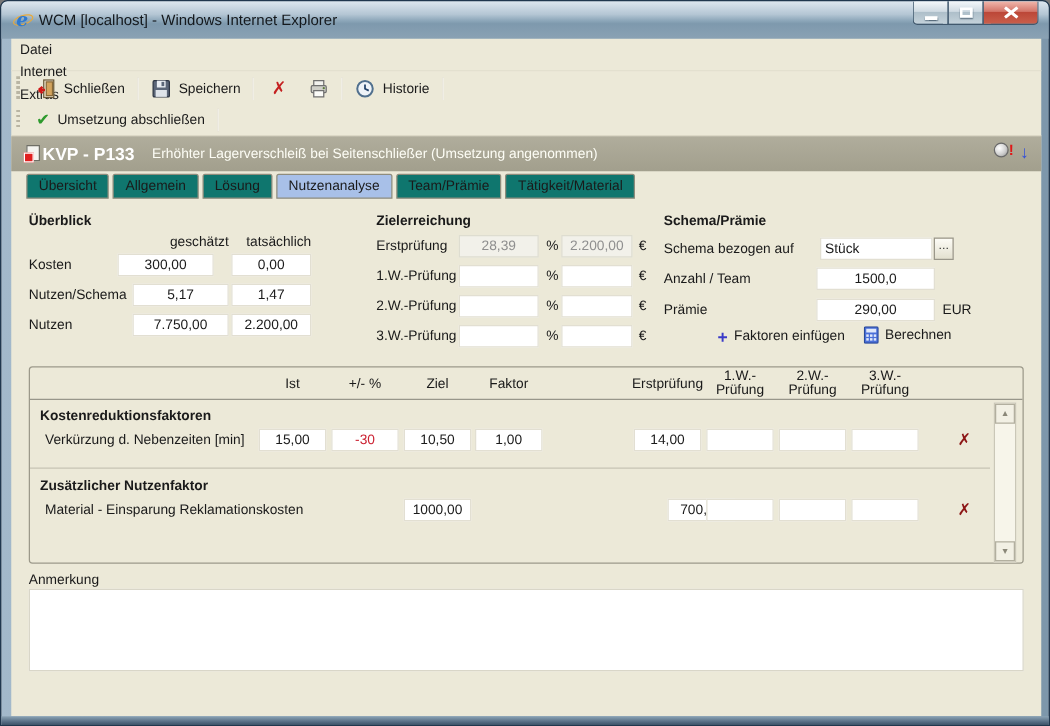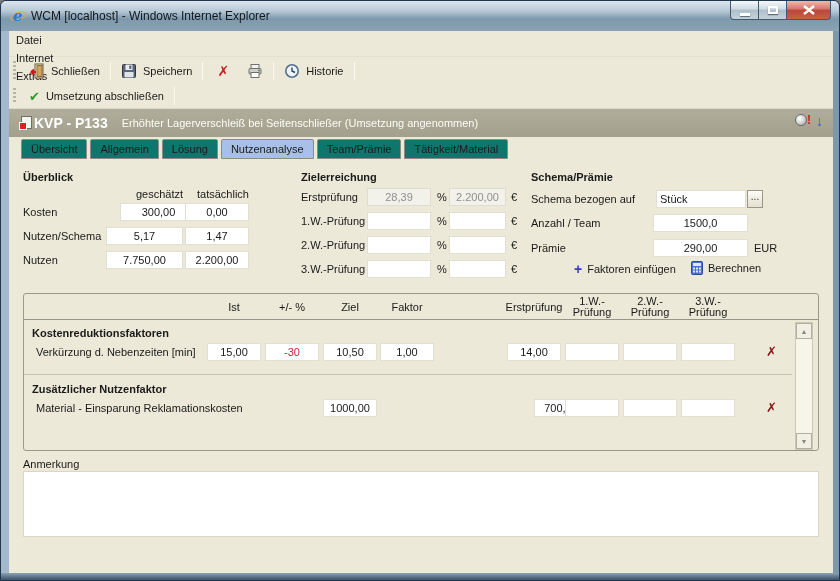--- a/index.html
+++ b/index.html
@@ -203,21 +203,21 @@
       <span class="tab">Tätigkeit/Material</span>
     </div>
 
     <div class="bar" id="content">
 
       <span class="lbl sect" style="left:14px;top:12px">Überblick</span>
       <span class="lbl" style="left:97px;top:29px;width:77px;text-align:right">geschätzt</span>
       <span class="lbl" style="left:176px;top:29px;width:64px;text-align:right">tatsächlich</span>
 
       <span class="lbl" style="left:14px;top:47px">Kosten</span>
-      <div class="fld" style="left:111px;top:44px;width:77px">300,00</div>
+      <div class="fld" style="left:85px;top:44px;width:77px">300,00</div>
       <div class="fld" style="left:176px;top:44px;width:64px">0,00</div>
 
       <span class="lbl" style="left:14px;top:71px">Nutzen/Schema</span>
       <div class="fld" style="left:97px;top:68px;width:77px">5,17</div>
       <div class="fld" style="left:176px;top:68px;width:64px">1,47</div>
 
       <span class="lbl" style="left:14px;top:95px">Nutzen</span>
       <div class="fld" style="left:97px;top:92px;width:77px">7.750,00</div>
       <div class="fld" style="left:176px;top:92px;width:64px">2.200,00</div>
 

